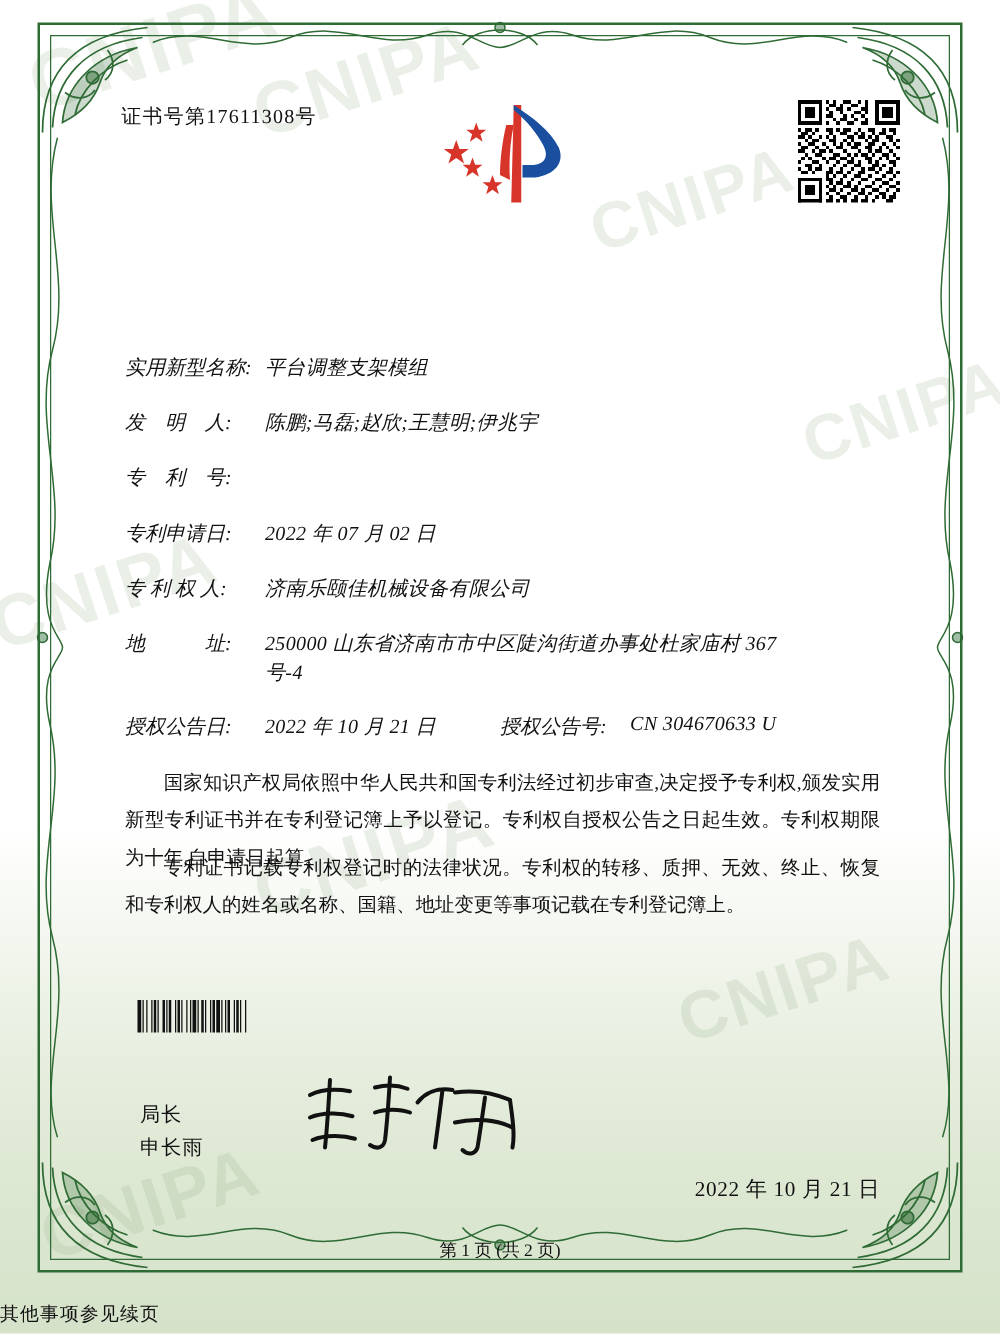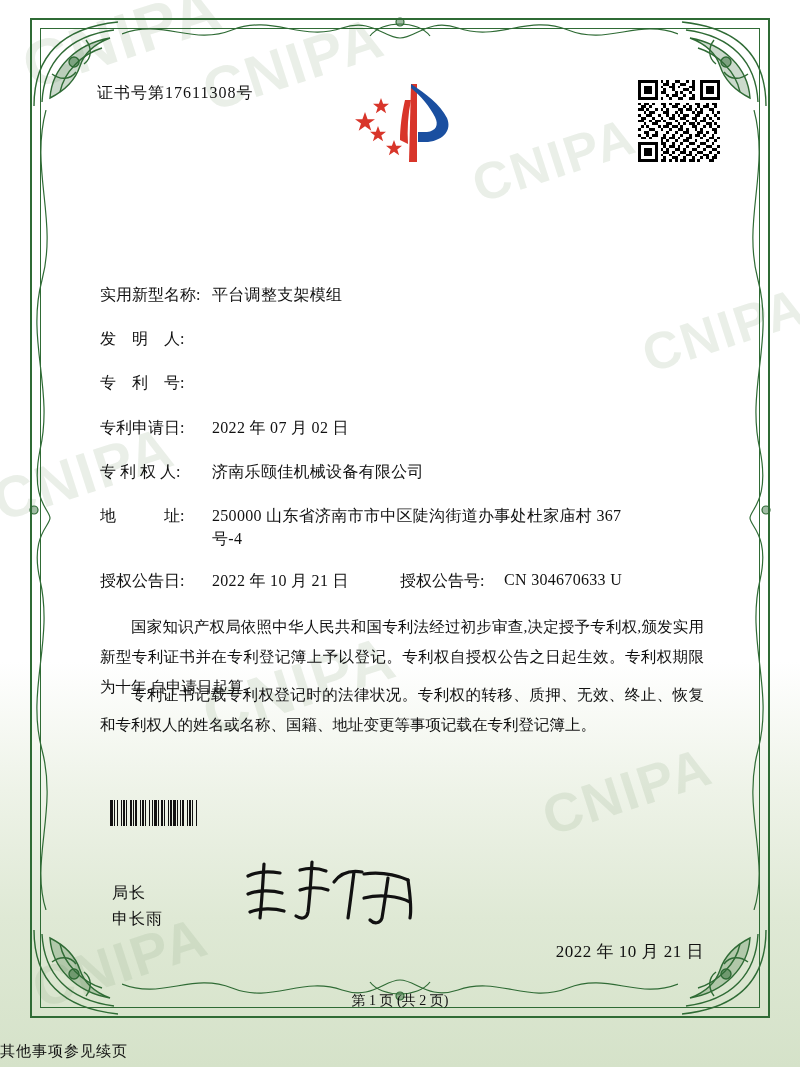--- a/index.html
+++ b/index.html
@@ -121,20 +121,21 @@
     color: #111;
     font-family: "DejaVu Serif", "Liberation Serif", serif;
   }
 
   
   .fields {
     position: absolute;
     left: 100px; top: 283px;
     width: 604px;
     font-size: 16px;
+    font-style: italic;
   }
   .row {
     display: flex;
     align-items: flex-start;
     margin-bottom: 21px;
     line-height: 1.45;
   }
   .label {
     width: 112px;
     flex: 0 0 112px;
@@ -562,20 +563,21 @@
 
   <div class="fields">
 
     <div class="row">
       <div class="label">实用新型名称:</div>
       <div class="value">平台调整支架模组</div>
     </div>
 
     <div class="row">
       <div class="label">发　明　人:</div>
+      <div class="value">陈鹏;马磊;赵欣;王慧明;伊兆宇</div>
     </div>
 
     <div class="row">
       <div class="label">专　利　号:</div>
     </div>
 
     <div class="row">
       <div class="label">专利申请日:</div>
       <div class="value">2022 年 07 月 02 日</div>
     </div>

